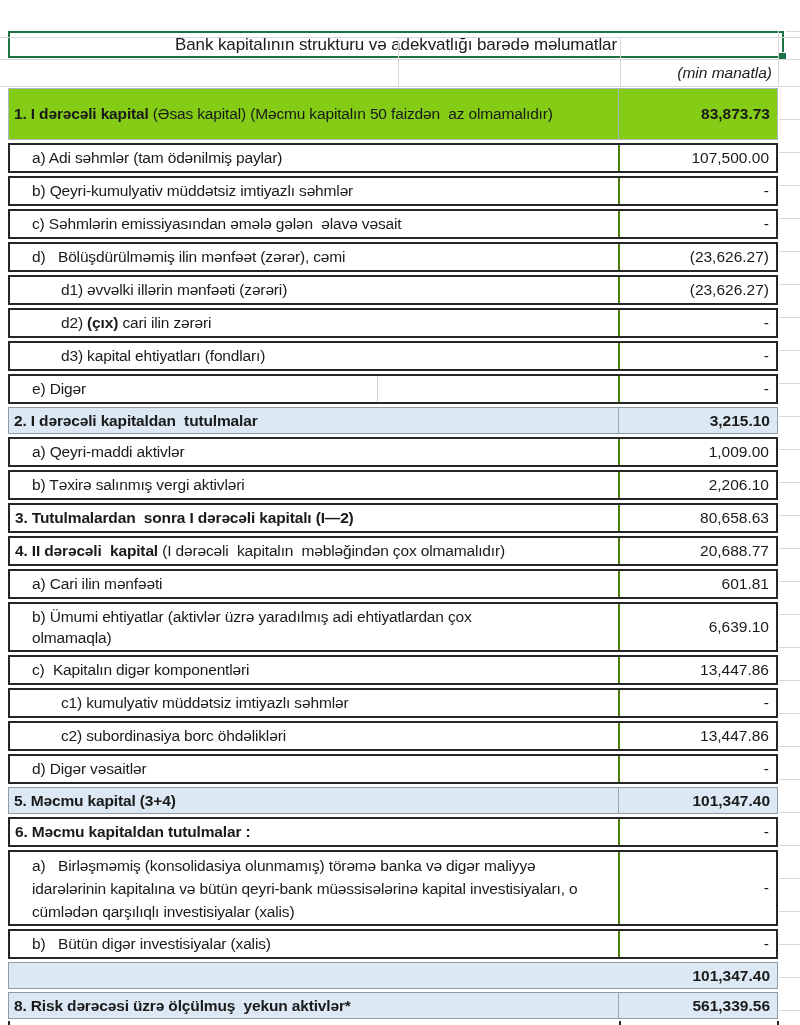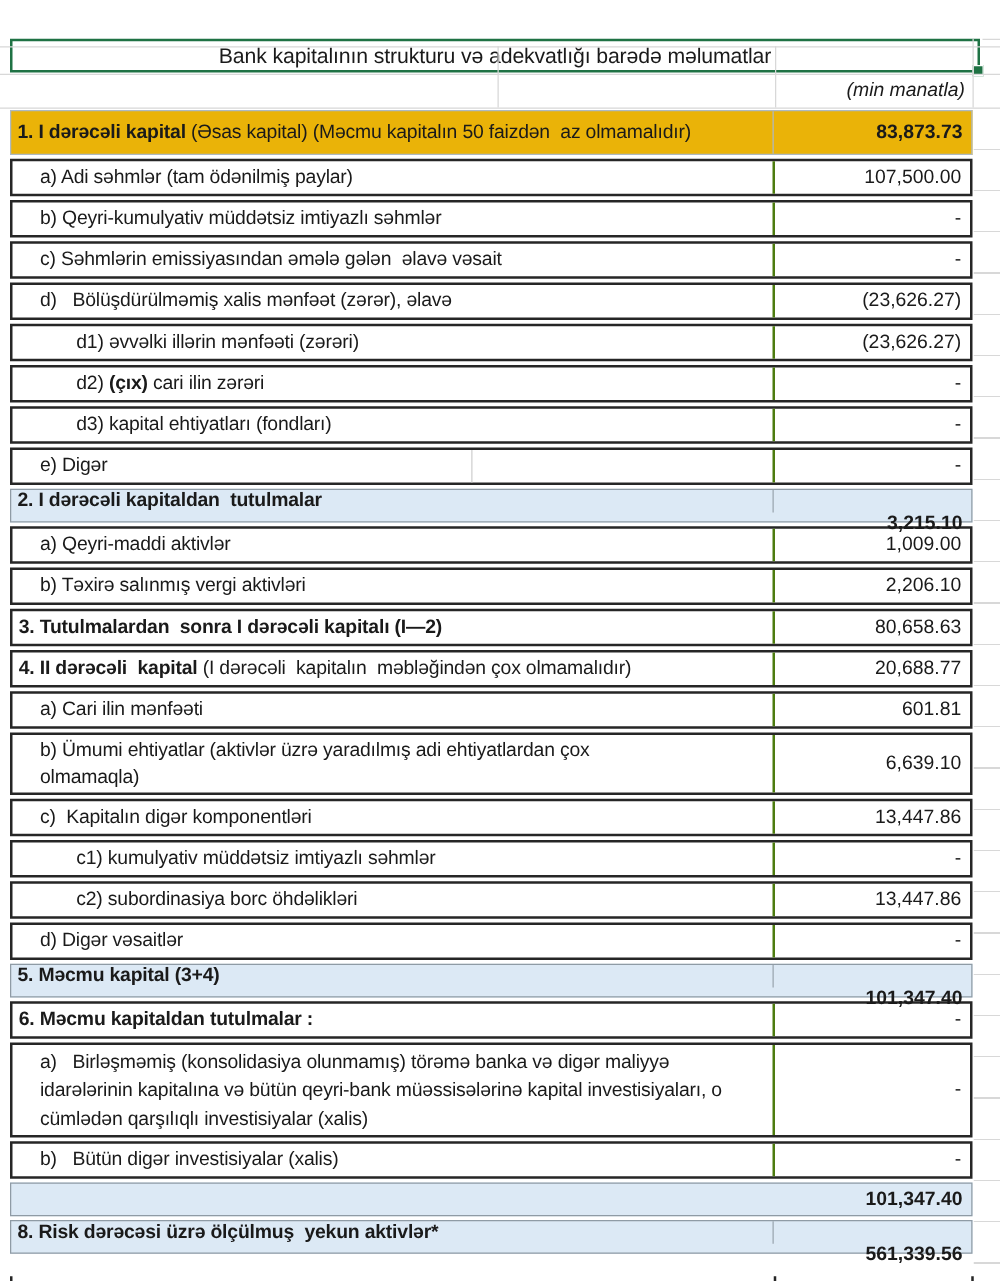--- a/index.html
+++ b/index.html
@@ -52,26 +52,26 @@
   .i1{padding-left:22px}
   .i2{padding-left:51px}
   
   .k-data{height:30px}
   .k-data2{height:50px}
   .k-data2 .txt{max-width:523px;white-space:pre-wrap;line-height:21px}
   .k-data3{height:76px}
   .k-data3 .txt{max-width:563px;white-space:pre-wrap;line-height:23px}
   .k-wsec{height:30px}
   .k-r1{
-    height:36px;background:#eab308;border:1px solid #adb9c2;
+    height:52px;background:#84cc16;border:1px solid #adb9c2;
   }
   .k-r1 .lbl{border-right:1px solid #adb9c2}
   .k-r1 .txt{max-width:568px;white-space:pre-wrap;line-height:22px}
   .k-blue{
-    height:27px;background:#DCE9F5;border:1px solid #8f9ba5;flex-direction:column;
+    height:27px;background:#DCE9F5;border:1px solid #8f9ba5;
   }
   .k-blue .lbl{border-right:1px solid #9aa6b0}
   .middiv{position:absolute;left:367px;top:0;bottom:0;width:1px;background:#cfcfcf}
   .i1 .middiv{left:367px}
   
   .rstrip{
     position:absolute;left:779px;top:87px;width:21px;height:938px;
     background:repeating-linear-gradient(to bottom,#ffffff 0 32px,#d8d8d8 32px 33px);
   }
   
@@ -117,21 +117,21 @@
     <div class="cell val"><span class="vtext">-</span></div>
   </div>
     <div class="row k-data">
     <div class="cell lbl i1">
       <span class="txt"><span class="pre"></span><span class="bold"></span><span class="rest">c) Səhmlərin emissiyasından əmələ gələn  əlavə vəsait</span></span>
     </div>
     <div class="cell val"><span class="vtext">-</span></div>
   </div>
     <div class="row k-data">
     <div class="cell lbl i1">
-      <span class="txt"><span class="pre"></span><span class="bold"></span><span class="rest">d)   Bölüşdürülməmiş xalis mənfəət (zərər), əlavə</span></span>
+      <span class="txt"><span class="pre"></span><span class="bold"></span><span class="rest">d)   Bölüşdürülməmiş ilin mənfəət (zərər), cəmi</span></span>
     </div>
     <div class="cell val"><span class="vtext">(23,626.27)</span></div>
   </div>
     <div class="row k-data">
     <div class="cell lbl i2">
       <span class="txt"><span class="pre"></span><span class="bold"></span><span class="rest">d1) əvvəlki illərin mənfəəti (zərəri)</span></span>
     </div>
     <div class="cell val"><span class="vtext">(23,626.27)</span></div>
   </div>
     <div class="row k-data">

